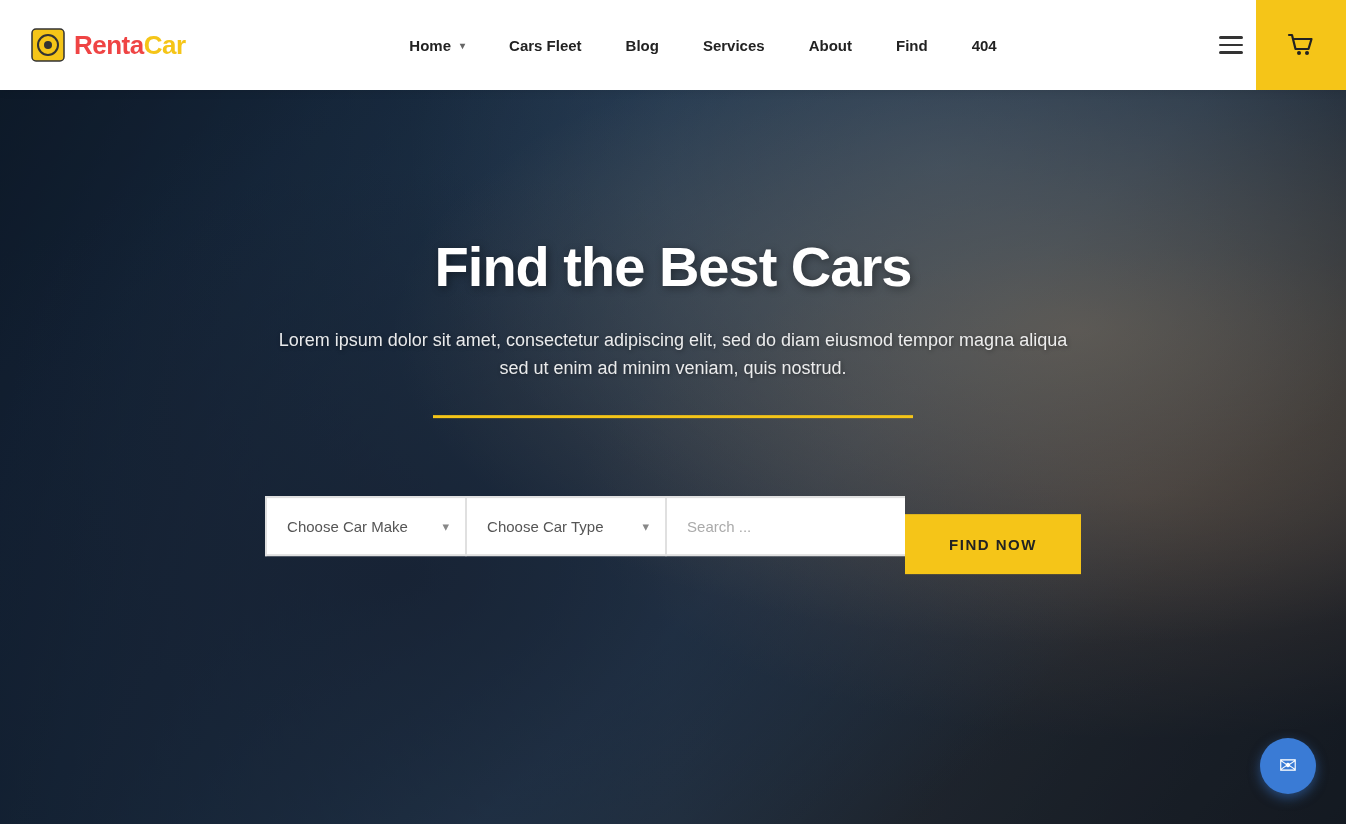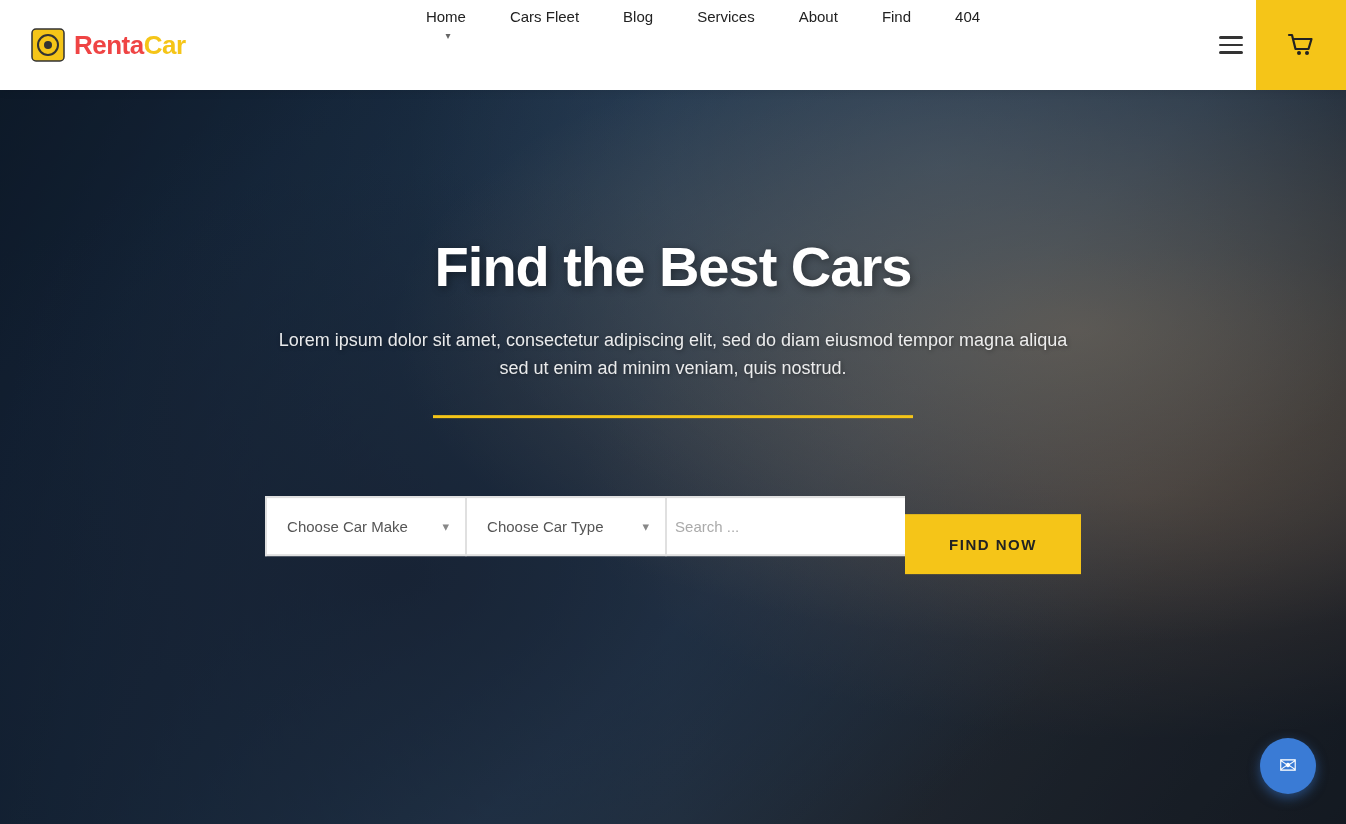--- a/index.html
+++ b/index.html
@@ -60,26 +60,25 @@
       flex: 1;
       justify-content: center;
     }
 
     .nav-item {
       padding: 0 22px;
       height: 74px;
       display: flex;
       align-items: center;
       font-size: 15px;
-      font-weight: 400;
+      font-weight: 700;
       color: #222;
       cursor: pointer;
       text-decoration: none;
       white-space: nowrap;
-      flex-direction: column;
     }
 
     .nav-item.has-dropdown {
       gap: 5px;
     }
 
     .nav-dropdown-arrow {
       font-size: 10px;
       margin-left: 4px;
       color: #666;
@@ -262,21 +261,21 @@
     }
 
     .search-input-wrapper {
       position: relative;
       height: 60px;
     }
 
     .search-input {
       height: 60px;
       width: 240px;
-      padding: 0 8px;
+      padding: 0 20px;
       border: 2px solid #e0e0e0;
       border-right: none;
       background: #fff;
       font-size: 15px;
       color: #555;
       outline: none;
     }
 
     .search-input::placeholder {
       color: #aaa;

